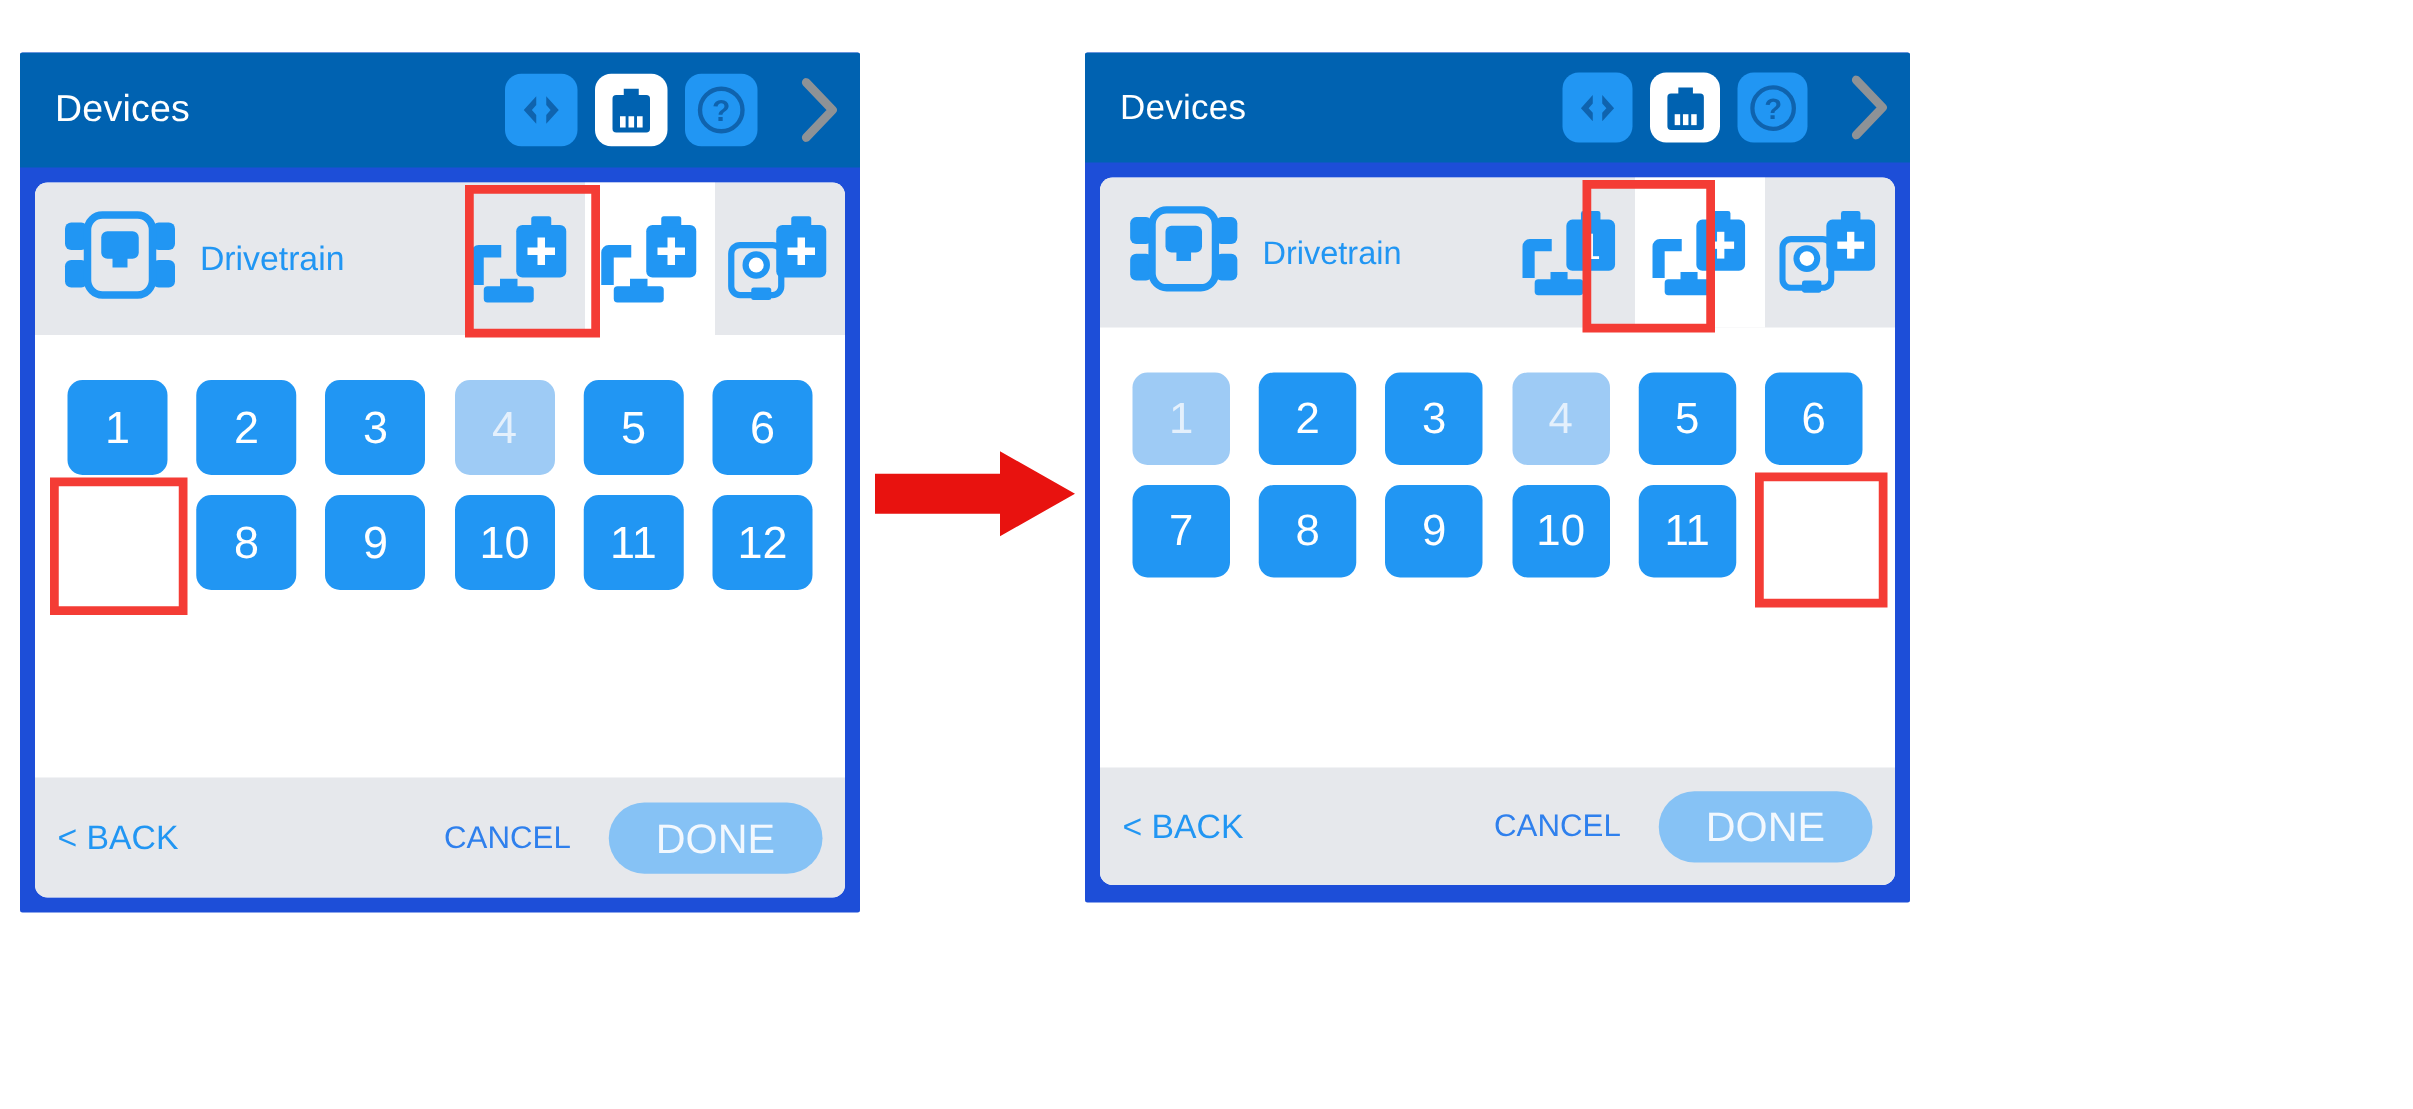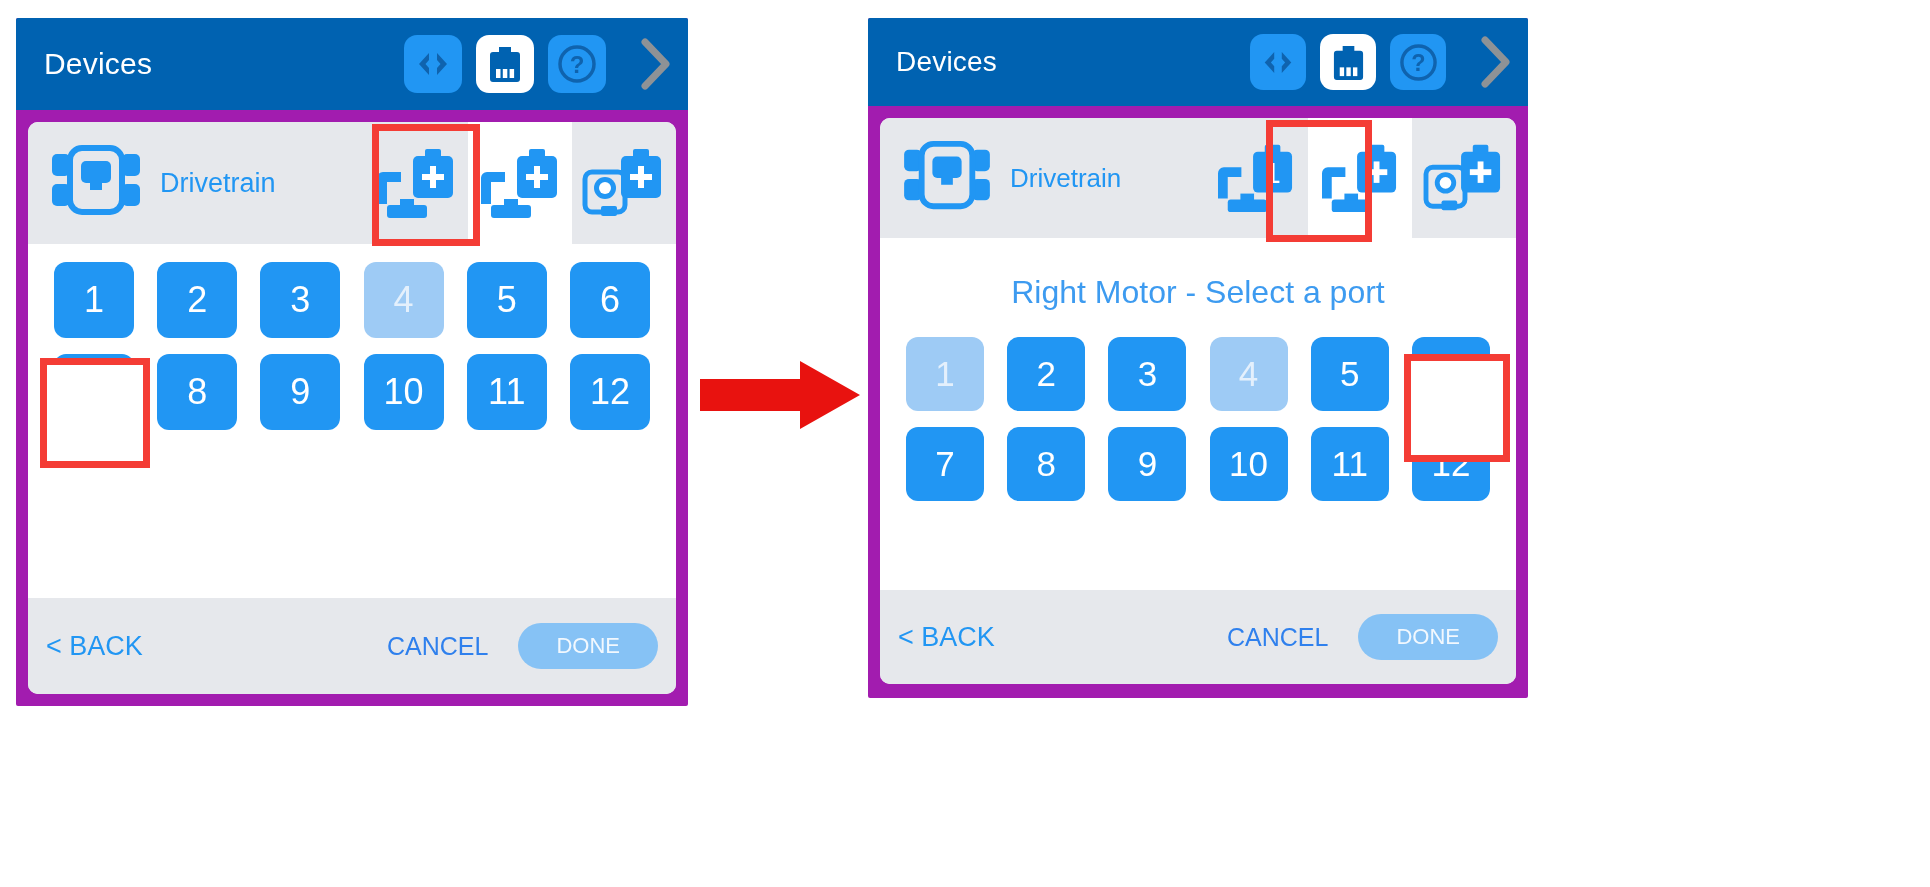--- a/index.html
+++ b/index.html
@@ -12,23 +12,24 @@
     position: relative;
     width: 1930px;
     height: 887px;
     background: #ffffff;
     overflow: hidden;
   }
 
   
   .panel {
     position: absolute;
-    background: #a21caf;
+    background: #1d4ed8;
     border-radius: 2px;
     overflow: hidden;
+    margin-top: 24px;
   }
   .panel-left  { left: 16px;  top: 18px; width: 672px; height: 688px; }
   .panel-right { left: 868px; top: 18px; width: 660px; height: 680px; }
 
   
   .appbar {
     position: relative;
     width: 100%;
     background: #0062b1;
     display: flex;
@@ -70,20 +71,21 @@
 
   
   .card {
     position: absolute;
     left: 12px;
     background: #ffffff;
     border-radius: 10px;
     overflow: hidden;
     display: flex;
     flex-direction: column;
+    gap: 18px;
   }
   .panel-left  .card { top: 104px; width: 648px; height: 572px; }
   .panel-right .card { top: 100px; width: 636px; height: 566px; }
 
   
   .devrow {
     background: #e6e8ec;
     display: flex;
     align-items: center;
     padding-left: 22px;
@@ -170,21 +172,21 @@
   }
   .f-spacer { flex: 1 1 auto; }
   .f-cancel {
     color: #2f80ed;
     font-size: 25px;
     margin-right: 30px;
   }
   .f-done {
     background: #86c2f5;
     color: #f2f8fe;
-    font-size: 22px;
+    font-size: 33px;
     border-radius: 34px;
     padding: 12px 38px;
     line-height: 1;
   }
 
   
   .hl {
     position: absolute;
     border: 7px solid #f43c35;
     background: transparent;
@@ -426,21 +428,20 @@
               <rect x="20" y="62" width="16" height="10" rx="2" fill="#2196f3"></rect>
               <rect x="40" y="12" width="40" height="42" rx="5" fill="#2196f3"></rect>
               <rect x="52" y="5" width="16" height="9" rx="2" fill="#2196f3"></rect>
               <rect x="57" y="22" width="6" height="22" fill="#ffffff"></rect>
               <rect x="49" y="30" width="22" height="6" fill="#ffffff"></rect>
             </svg>
           </div>
         </div>
       </div>
 
-      <div class="sheet-title">Right Motor - Select a port</div>
 
       <div class="grid-wrap">
         <div class="prow">
           <div class="port disabled">1</div>
           <div class="port">2</div>
           <div class="port">3</div>
           <div class="port disabled">4</div>
           <div class="port">5</div>
           <div class="port">6</div>
         </div>

